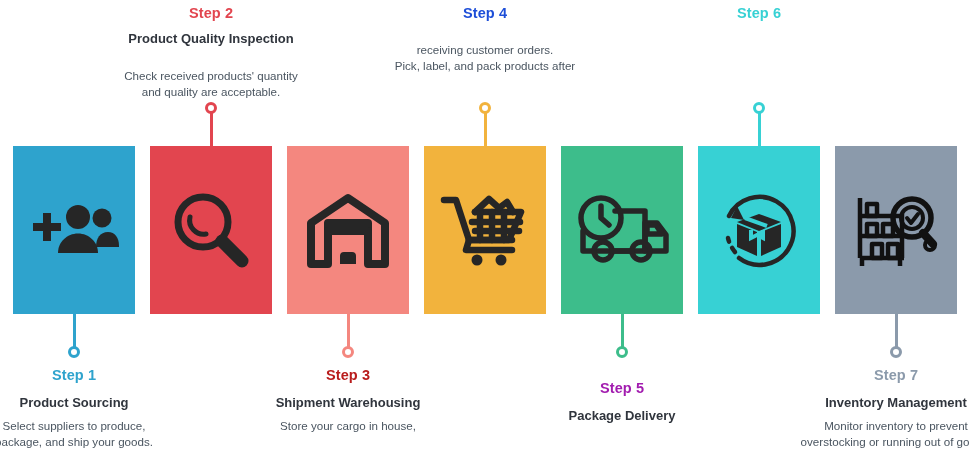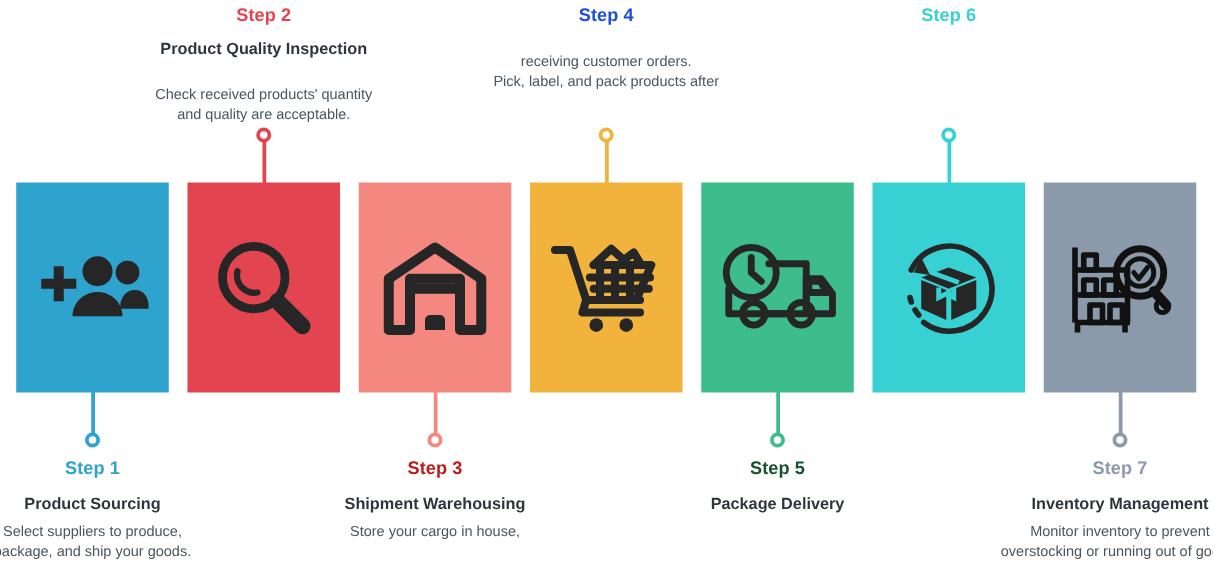--- a/index.html
+++ b/index.html
@@ -220,21 +220,21 @@
 
   <div class="txt bot" id="txt2" style="width: 235px; left: 230.5px; top: 366px;">
     <div class="step" style="color: #b91c1c;">Step 3</div>
     <div class="title">Shipment Warehousing</div>
     <div class="desc">
       <div>Store your cargo in house,</div>
     </div>
   </div>
 
   <div class="txt bot" id="txt4" style="width: 215px; left: 514.5px; top: 366px;">
-    <div class="step" style="color: #14532d;">Step 5</div>
+    <div class="step" style="color: #a21caf; margin-top: 13px;">Step 5</div>
     <div class="title">Package Delivery</div>
   </div>
 
   <div class="txt bot" id="txt6" style="width: 255px; left: 768.5px; top: 366px;">
     <div class="step" style="color: rgb(139, 154, 171);">Step 7</div>
     <div class="title">Inventory Management</div>
     <div class="desc">
       <div>Monitor inventory to prevent</div>
       <div>overstocking or running out of goods.</div>
     </div>

